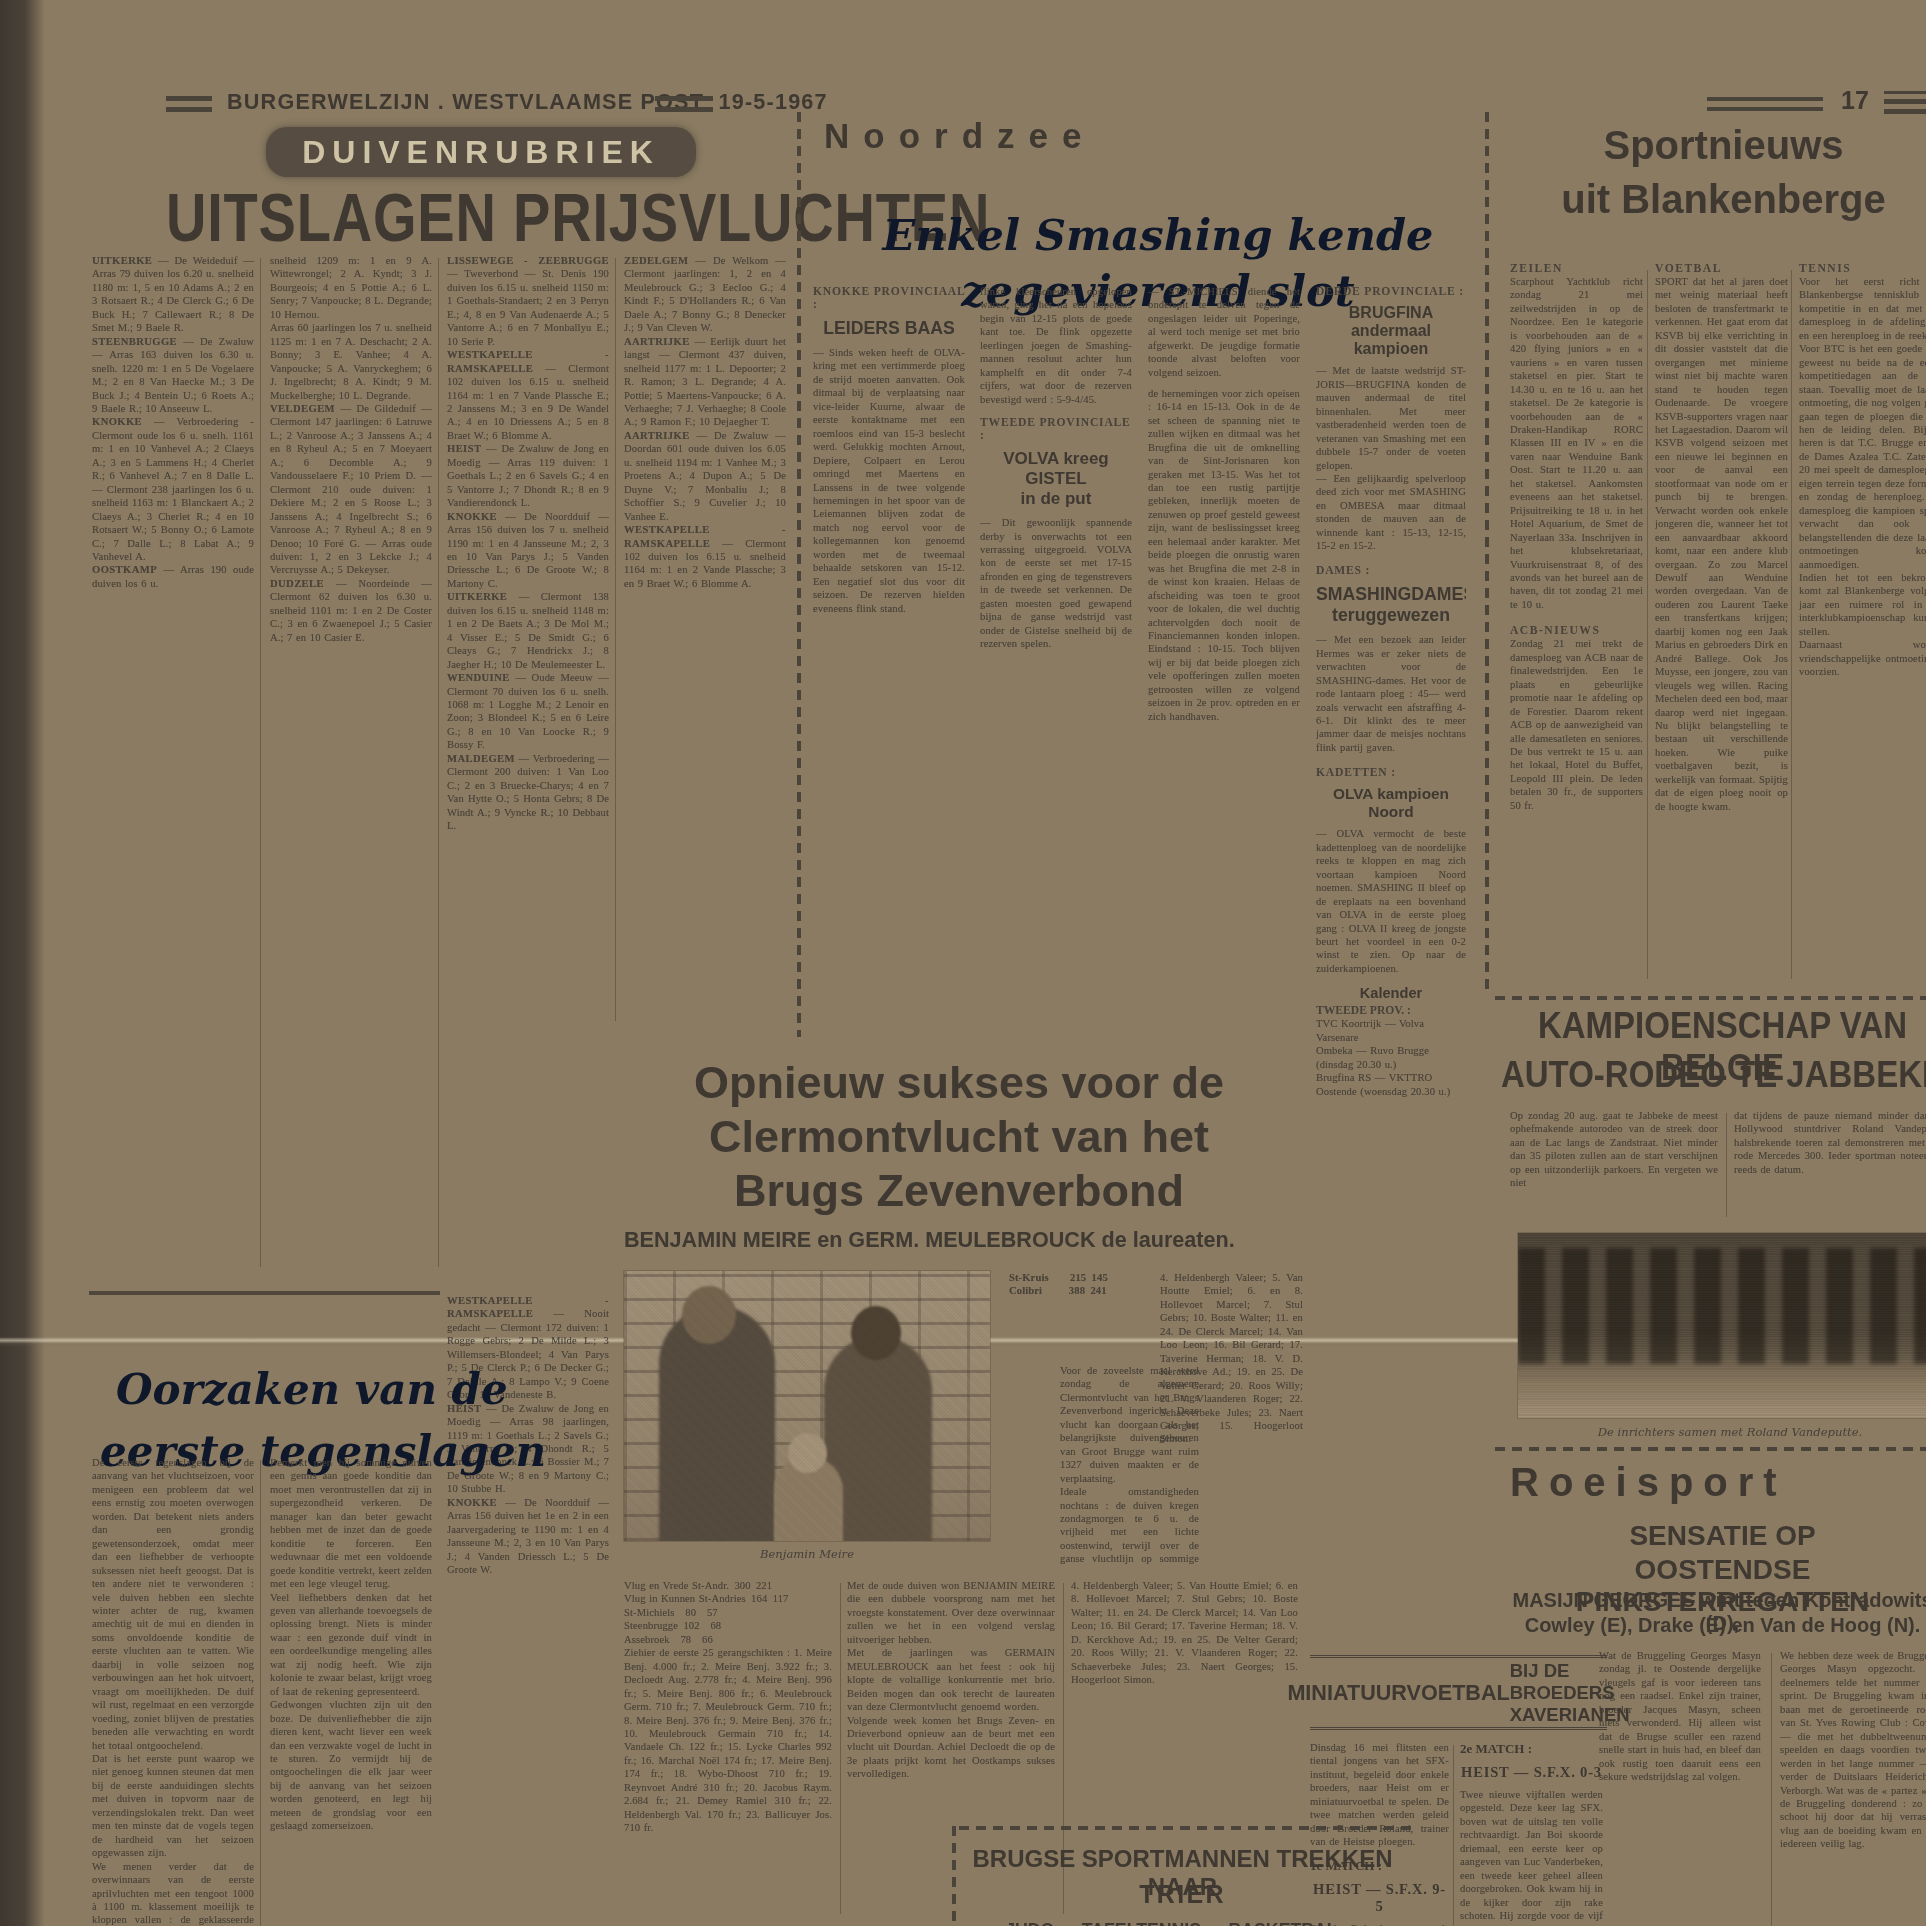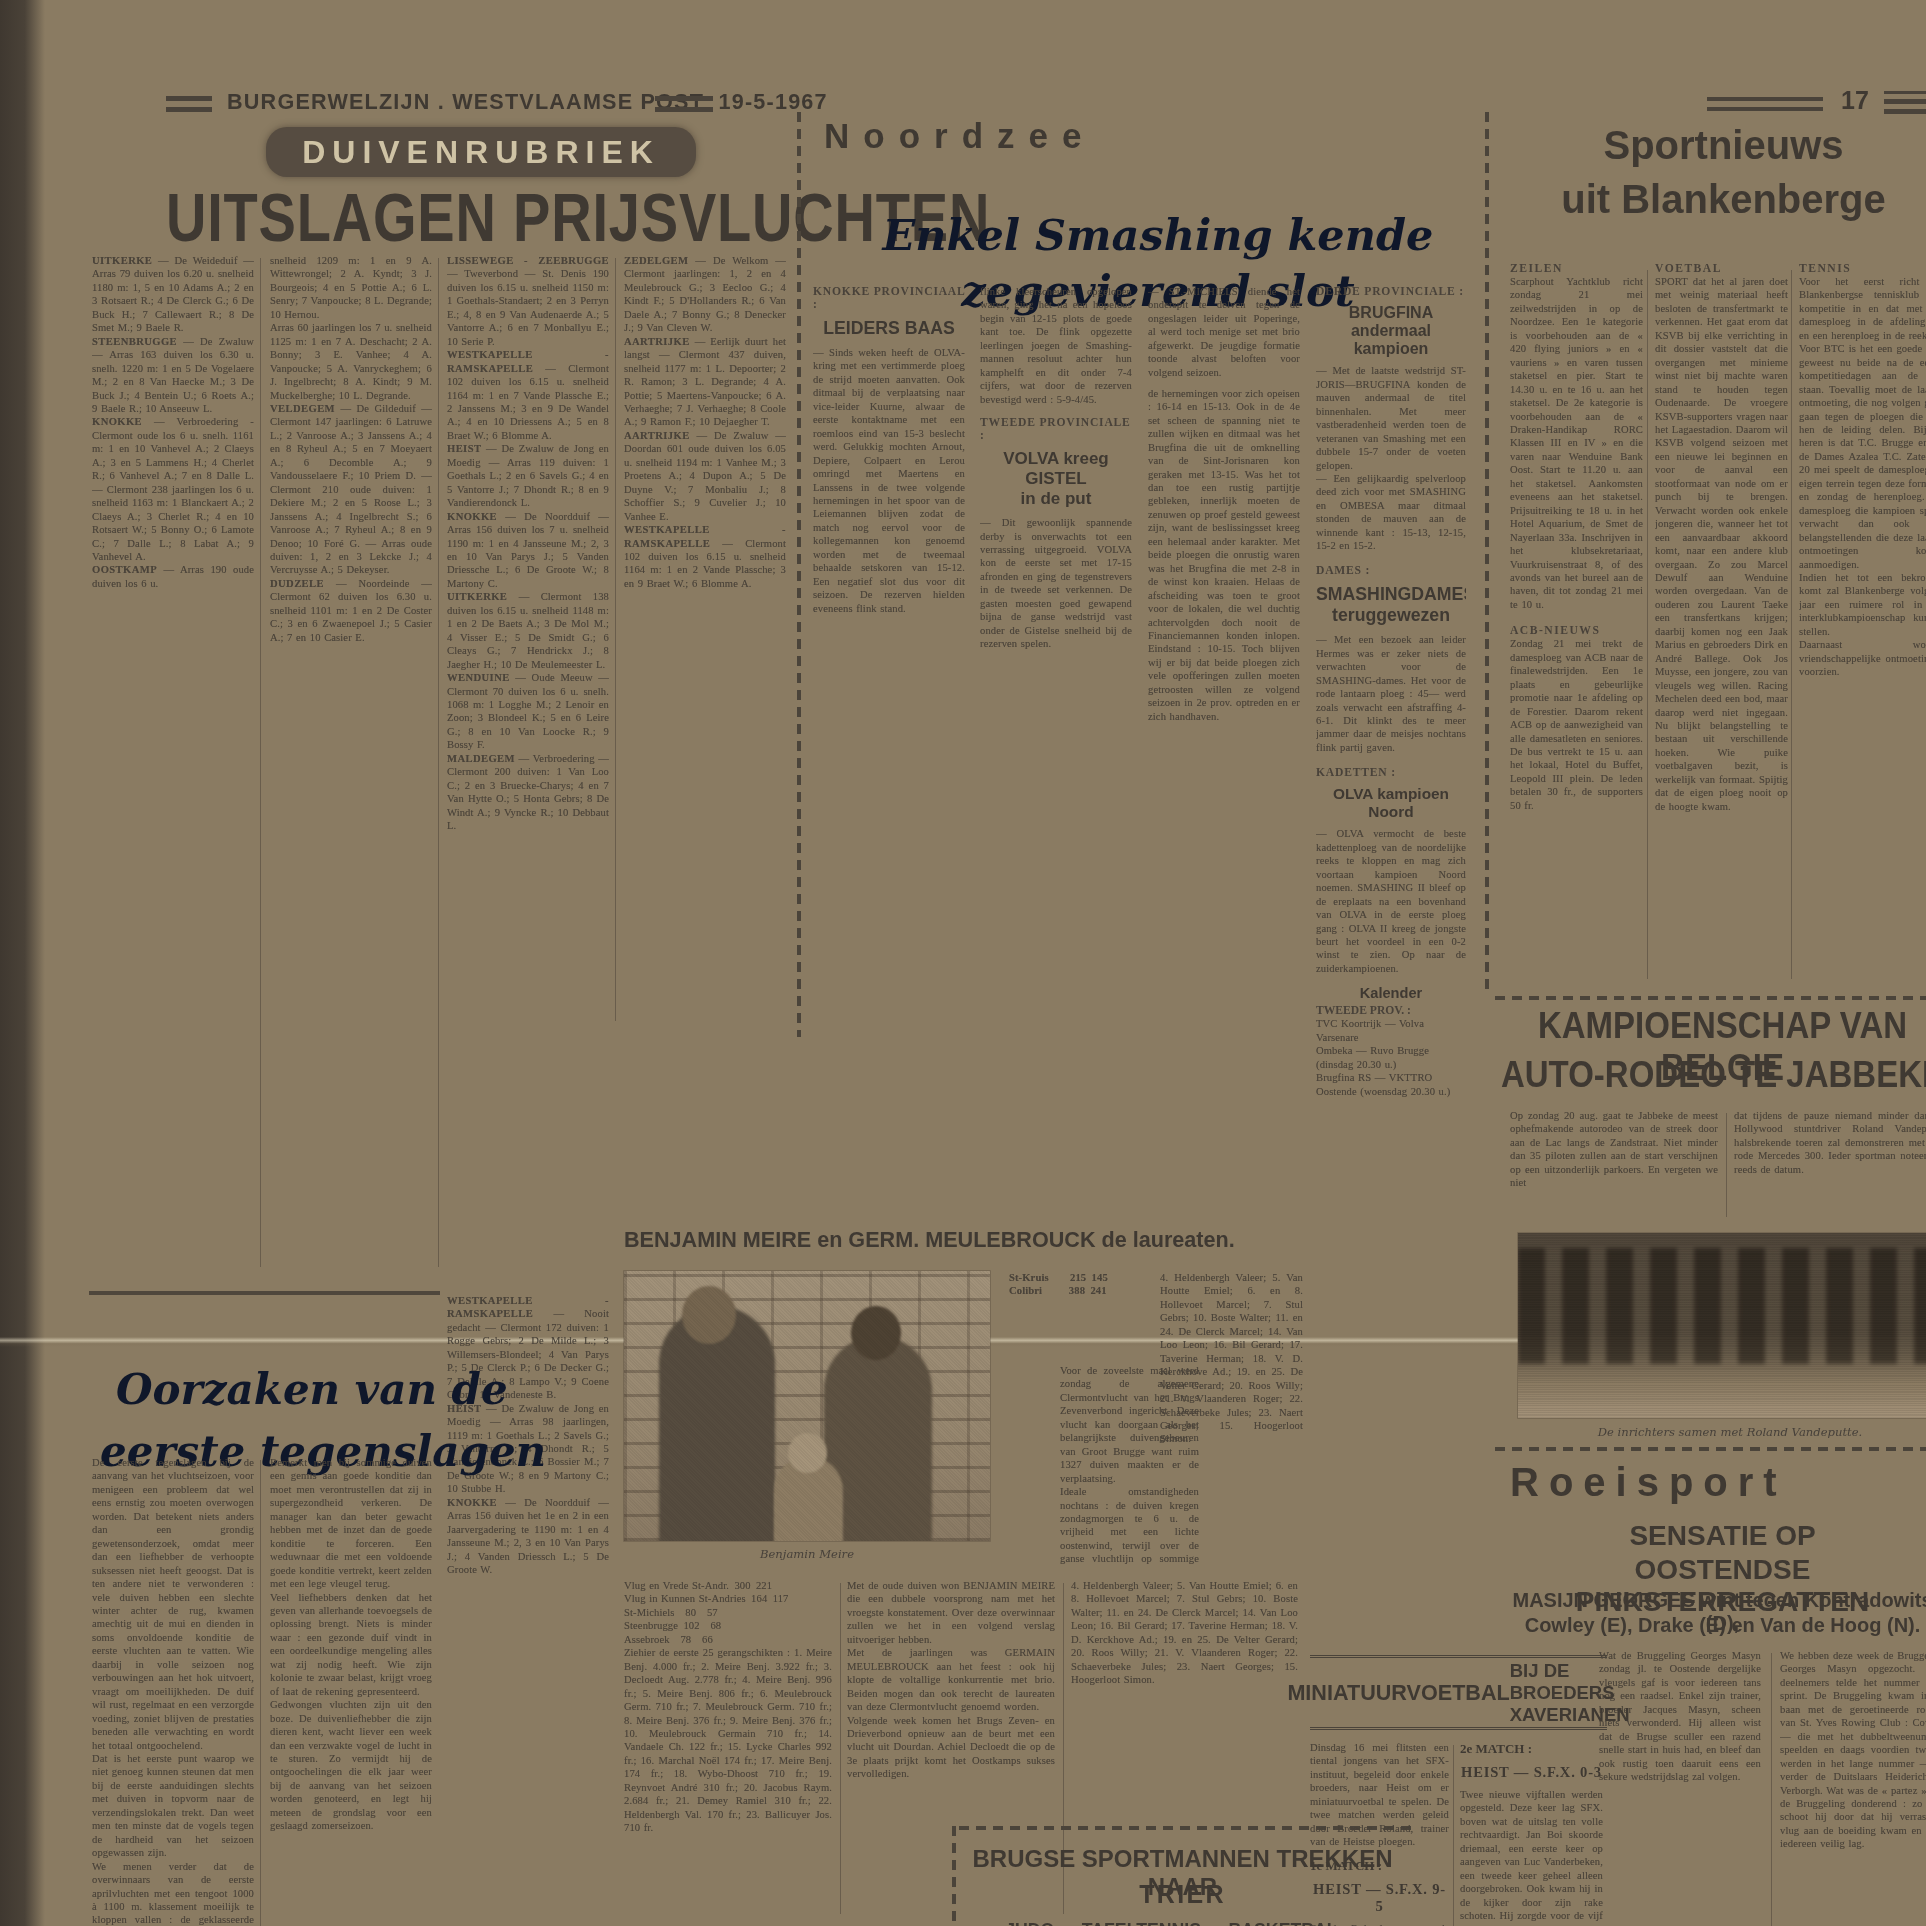--- a/index.html
+++ b/index.html
@@ -165,20 +165,23 @@
   <div class="abs dash-h" style="left:1495px;top:1447px;width:451px;height:3.9px;"></div>
   <div class="abs sans" style="left:1510px;top:1460px;font-size:40px;letter-spacing:10px;">Roeisport</div>
   <div class="abs sans center" style="left:1499px;top:1520px;width:447px;font-size:28px;">SENSATIE OP</div>
   <div class="abs sans center" style="left:1499px;top:1554px;width:447px;font-size:28px;">OOSTENDSE PINKSTERREGATTEN</div>
   <div class="abs sans center" style="left:1499px;top:1589px;width:447px;font-size:20px;">MASIJN GEORGES wint tegen Kontradowits (D),</div>
   <div class="abs sans center" style="left:1499px;top:1614px;width:447px;font-size:20px;">Cowley (E), Drake (E) en Van de Hoog (N).</div>
   <div class="abs col" style="left:1599px;top:1649px;width:162px;height:431px;">Wat de Bruggeling Georges Masyn zondag jl. te Oostende dergelijke vleugels gaf is voor iedereen tans nog een raadsel. Enkel zijn trainer, broeder Jacques Masyn, scheen niets verwonderd. Hij alleen wist dat de Brugse sculler een razend snelle start in huis had, en bleef dan ook rustig toen daaruit eens een sekure wedstrijdslag zal volgen.</div>
   <div class="abs col" style="left:1780px;top:1649px;width:166px;height:431px;">We hebben deze week de Bruggeling Georges Masyn opgezocht. Tien deelnemers telde het nummer skiff sprint. De Bruggeling kwam in de baan met de geroetineerde roeiers van St. Yves Rowing Club : Cowley — die met het dubbeltweenummer speelden en daags voordien tweede werden in het lange nummer — en verder de Duitslaars Heiderich en Verborgh. Wat was de « partez » van de Bruggeling donderend : zo snel schoot hij door dat hij verrassend vlug aan de boeiding kwam en voor iedereen veilig lag.</div>
   <div class="abs vline" style="left:1771px;top:1653px;height:420px;"></div>
 
+  <div class="abs sans center subheadline" style="left:616px;top:1056px;width:686px;font-size:45px;line-height:1.2;">Opnieuw sukses voor de
+Clermontvlucht van het
+Brugs Zevenverbond</div>
   <div class="abs sans" style="left:624px;top:1227px;width:678px;font-size:21.6px;">BENJAMIN MEIRE en GERM. MEULEBROUCK de laureaten.</div>
 
   <div class="abs photo" style="left:624px;top:1271px;width:366px;height:270px;
       background:
         repeating-linear-gradient(0deg, rgba(70,58,46,.35) 0 2.7px, transparent 2.7px 24px),
         repeating-linear-gradient(90deg, rgba(70,58,46,.28) 0 2.7px, transparent 2.7px 49px),
         linear-gradient(180deg,#a2927a 0%,#97876f 60%,#8a7a64 100%);">
     <div style="position:absolute;left:35px;top:35px;width:116px;height:239px;background:#564c3f;border-radius:58px 58px 0 0;filter:blur(1.5px);"></div>
     <div style="position:absolute;left:58px;top:15.4px;width:54px;height:58px;background:#75654f;border-radius:50%;filter:blur(1.2px);"></div>
     <div style="position:absolute;left:200px;top:65px;width:108px;height:208px;background:#5e5242;border-radius:54px 54px 0 0;filter:blur(1.5px);"></div>

